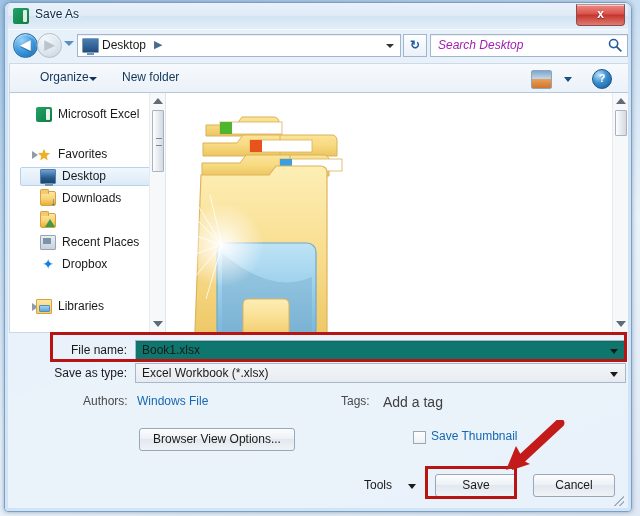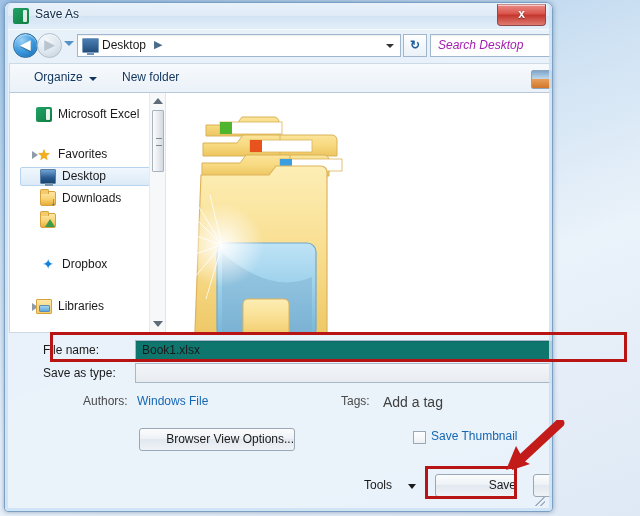--- a/index.html
+++ b/index.html
@@ -14,21 +14,21 @@
     font-size: 12px;
     color: #000;
     background: linear-gradient(160deg, #9fc4e6 0%, #cfe2f3 35%, #eaf2fa 60%, #dfe9f5 100%);
   }
 
   
   #dialog {
     position: absolute;
     left: 4px;
     top: 2px;
-    width: 549px;
+    width: 628px;
     height: 510px;
     border: 1px solid #7ba0c6;
     border-radius: 7px 7px 4px 4px;
     background: rgba(233,242,250,0.97);
     box-shadow: 0 0 5px rgba(40,70,110,0.45);
     box-sizing: border-box;
     overflow: hidden;
   }
   .glassframe {
     position: absolute;
@@ -236,21 +236,21 @@
     border-bottom-color: #b8c8d8;
     box-sizing: border-box;
   }
   .tbitem {
     position: absolute;
     top: 6px;
     font-size: 12px;
     color: #10355c;
     cursor: pointer;
   }
-  #organize-button { left: 24px; }
+  #organize-button { left: 30px; }
   #organize-caret {
     position: absolute;
     left: 79px; top: 13px;
     width: 0; height: 0;
     border-left: 4px solid transparent;
     border-right: 4px solid transparent;
     border-top: 4px solid #10355c;
     cursor: pointer;
   }
   #newfolder-button { left: 112px; }
@@ -528,21 +528,21 @@
     border-radius: 1px;
     box-sizing: border-box;
     cursor: pointer;
   }
 
   
   .form-label {
     position: absolute;
     font-size: 12px;
     color: #1a1a1a;
-    text-align: left;
+    text-align: right;
   }
   #filename-label { left: 38px; top: 340px; width: 84px; }
   #savetype-label { left: 38px; top: 363px; width: 84px; }
 
   .combo {
     position: absolute;
     height: 20px;
     border: 1px solid #a7b8c9;
     box-sizing: border-box;
     cursor: text;
@@ -581,21 +581,21 @@
 
   
   .winbtn {
     position: absolute;
     height: 23px;
     border: 1px solid #9aa7b4;
     border-radius: 3px;
     background: linear-gradient(to bottom, #fbfcfd 0%, #eef2f6 45%, #e1e8ef 50%, #eff3f7 100%);
     font-size: 12px;
     color: #1a1a1a;
-    text-align: right;
+    text-align: center;
     line-height: 21px;
     cursor: pointer;
     box-sizing: border-box;
   }
   #browser-view-options { left: 134px; top: 425px; width: 156px; }
   #save-button { left: 430px; top: 471px; width: 82px; }
   #cancel-button { left: 528px; top: 471px; width: 82px; }
 
   #save-thumbnail-row {
     position: absolute;
@@ -752,20 +752,24 @@
         </span>
         <span class="lbl">Downloads</span>
       </div>
 
       <div class="nav-item" style="top:118px;">
         <span class="ico ico-folder">
           <span class="ico-gdrive-tri"></span>
         </span>
       </div>
 
+      <div class="nav-item" style="top:140px;">
+        <span class="ico ico-recent"></span>
+        <span class="lbl">Recent Places</span>
+      </div>
 
       <div class="nav-item" style="top:162px;">
         <span class="ico ico-dropbox">✦</span>
         <span class="lbl">Dropbox</span>
       </div>
 
       <div class="nav-root" style="top:204px;">
         <span class="expander"></span>
         <span class="ico ico-library"></span>
         <span class="lbl">Libraries</span>
@@ -843,20 +847,21 @@
   </div>
 
   <div class="form-label" id="filename-label">File name:</div>
   <div class="combo" id="filename-combo">
     <div class="combo-value">Book1.xlsx</div>
     <div class="combo-caret"></div>
   </div>
 
   <div class="form-label" id="savetype-label">Save as type:</div>
   <div class="combo" id="savetype-combo">
+    <div class="combo-value">Excel Workbook (*.xlsx)</div>
     <div class="combo-caret"></div>
   </div>
 
   <div id="authors-label">Authors:</div>
   <div id="authors-value">Windows File</div>
   <div id="tags-label">Tags:</div>
   <div id="tags-value">Add a tag</div>
 
   <div class="winbtn" id="browser-view-options">Browser View Options...</div>
 

